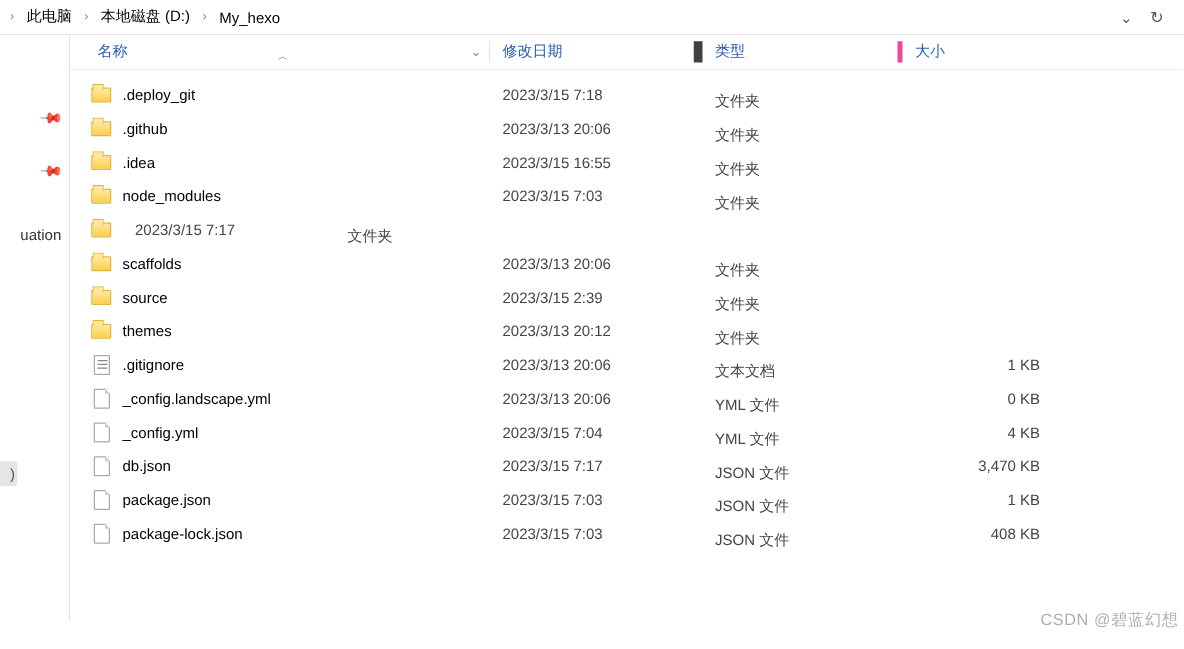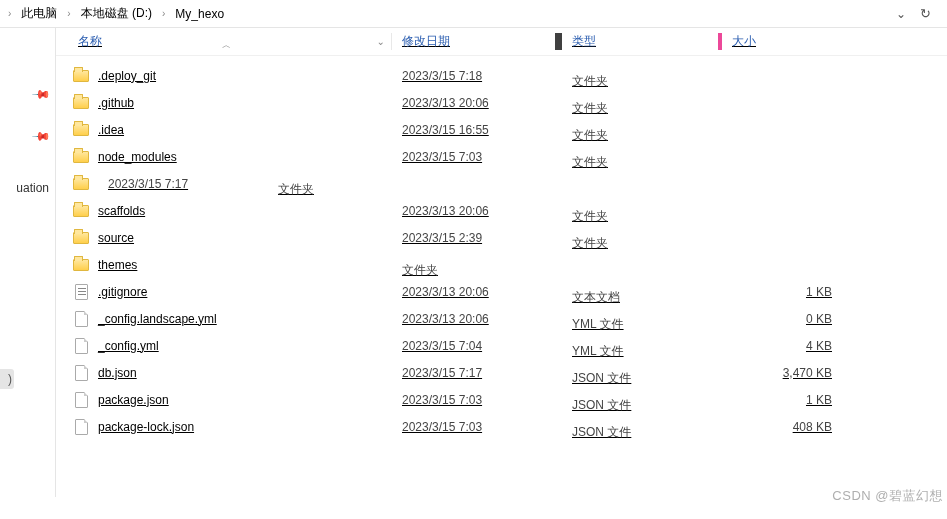--- a/index.html
+++ b/index.html
@@ -76,21 +76,20 @@
       height: 20px;
       background: #e5e5e5;
       border-radius: 0 3px 3px 0;
       font-size: 12px;
       padding-right:2px;
     }
     .file-area {
       flex: 1;
       display: flex;
       flex-direction: column;
-      text-decoration: underline;
     }
     .column-header {
       display: flex;
       height: 28px;
       align-items: center;
       border-bottom: 1px solid #f0f0f0;
       font-size: 12px;
       color: #2a5db0;
       padding-left: 16px;
     }
@@ -252,20 +251,21 @@
           <span class="fname">source</span>
           <span class="fdate">2023/3/15 2:39</span>
           <span class="ftype">文件夹</span>
           <span class="fsize"></span>
         </div>
         <div class="file-row">
           <span class="ficon">
             <span class="folder-icon"></span>
           </span>
           <span class="fname">themes</span>
+          <span class="fdate">2023/3/13 20:12</span>
           <span class="ftype">文件夹</span>
           <span class="fsize"></span>
         </div>
         <div class="file-row">
           <span class="ficon">
             <span class="text-icon"></span>
           </span>
           <span class="fname">.gitignore</span>
           <span class="fdate">2023/3/13 20:06</span>
           <span class="ftype">文本文档</span>

